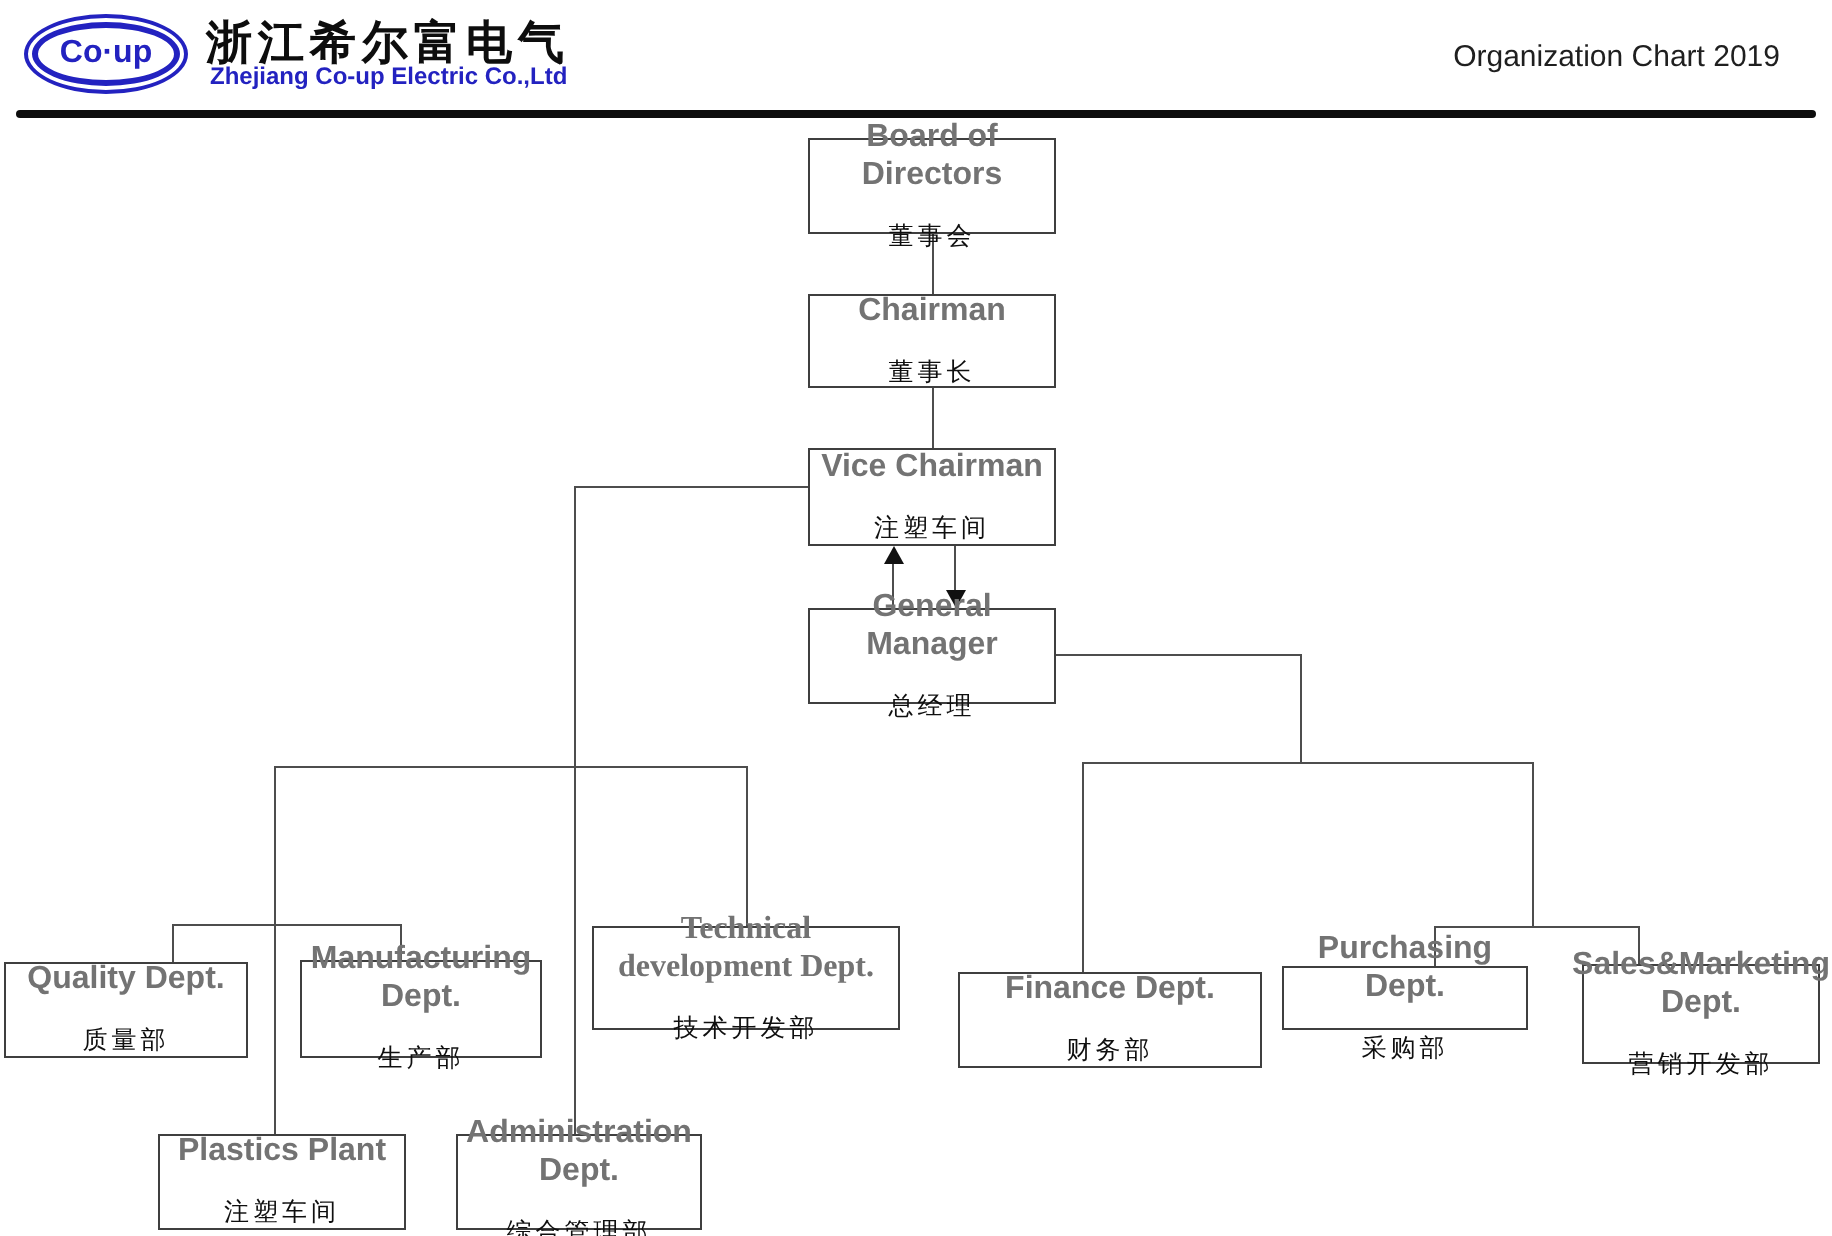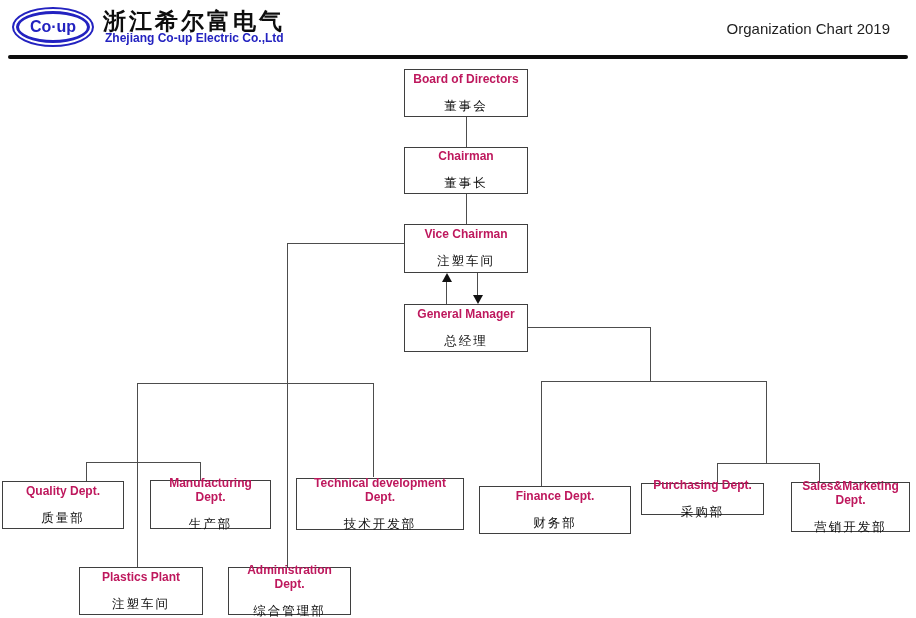--- a/index.html
+++ b/index.html
@@ -30,29 +30,29 @@
   }
   .divider{
     position:absolute;left:8px;top:55px;width:900px;height:4px;background:#0d0d0d;border-radius:2px;
   }
   
   .node{
     position:absolute;box-sizing:border-box;background:#fff;border:1px solid #3f3f3f;
     display:flex;flex-direction:column;align-items:center;justify-content:center;
     text-align:center;padding:1px 2px;z-index:2;
   }
-  .node-en{font-size:12px;font-weight:bold;line-height:1.18;color:#be185d;}
+  .node-en{font-size:16px;font-weight:bold;line-height:1.18;color:#737373;}
   .node-cn{font-size:12.5px;line-height:1.25;letter-spacing:2px;color:#0f0f0f;margin-top:13px;}
   .n-board        {left:404px;top:69px; width:124px;height:48px;}
   .n-chairman     {left:404px;top:147px;width:124px;height:47px;}
   .n-vice         {left:404px;top:224px;width:124px;height:49px;}
   .n-gm           {left:404px;top:304px;width:124px;height:48px;}
   .n-quality      {left:2px;  top:481px;width:122px;height:48px;}
   .n-manufacturing{left:150px;top:480px;width:121px;height:49px;}
-  .n-technical    {left:296px;top:478px;width:168px;height:52px;}
+  .n-technical    {left:296px;top:463px;width:154px;height:52px;font-family:Liberation Serif, serif;}
   .n-finance      {left:479px;top:486px;width:152px;height:48px;}
   .n-purchasing   {left:641px;top:483px;width:123px;height:32px;}
   .n-sales        {left:791px;top:482px;width:119px;height:50px;}
   .n-plastics     {left:79px; top:567px;width:124px;height:48px;}
   .n-admin        {left:228px;top:567px;width:123px;height:48px;}
   
   .ln{position:absolute;background:#4d4d4d;z-index:1;}
   .v{width:1px;} .h{height:1px;}
   .l1 {left:466px;top:117px;height:30px;}           
   .l2 {left:466px;top:194px;height:30px;}           

